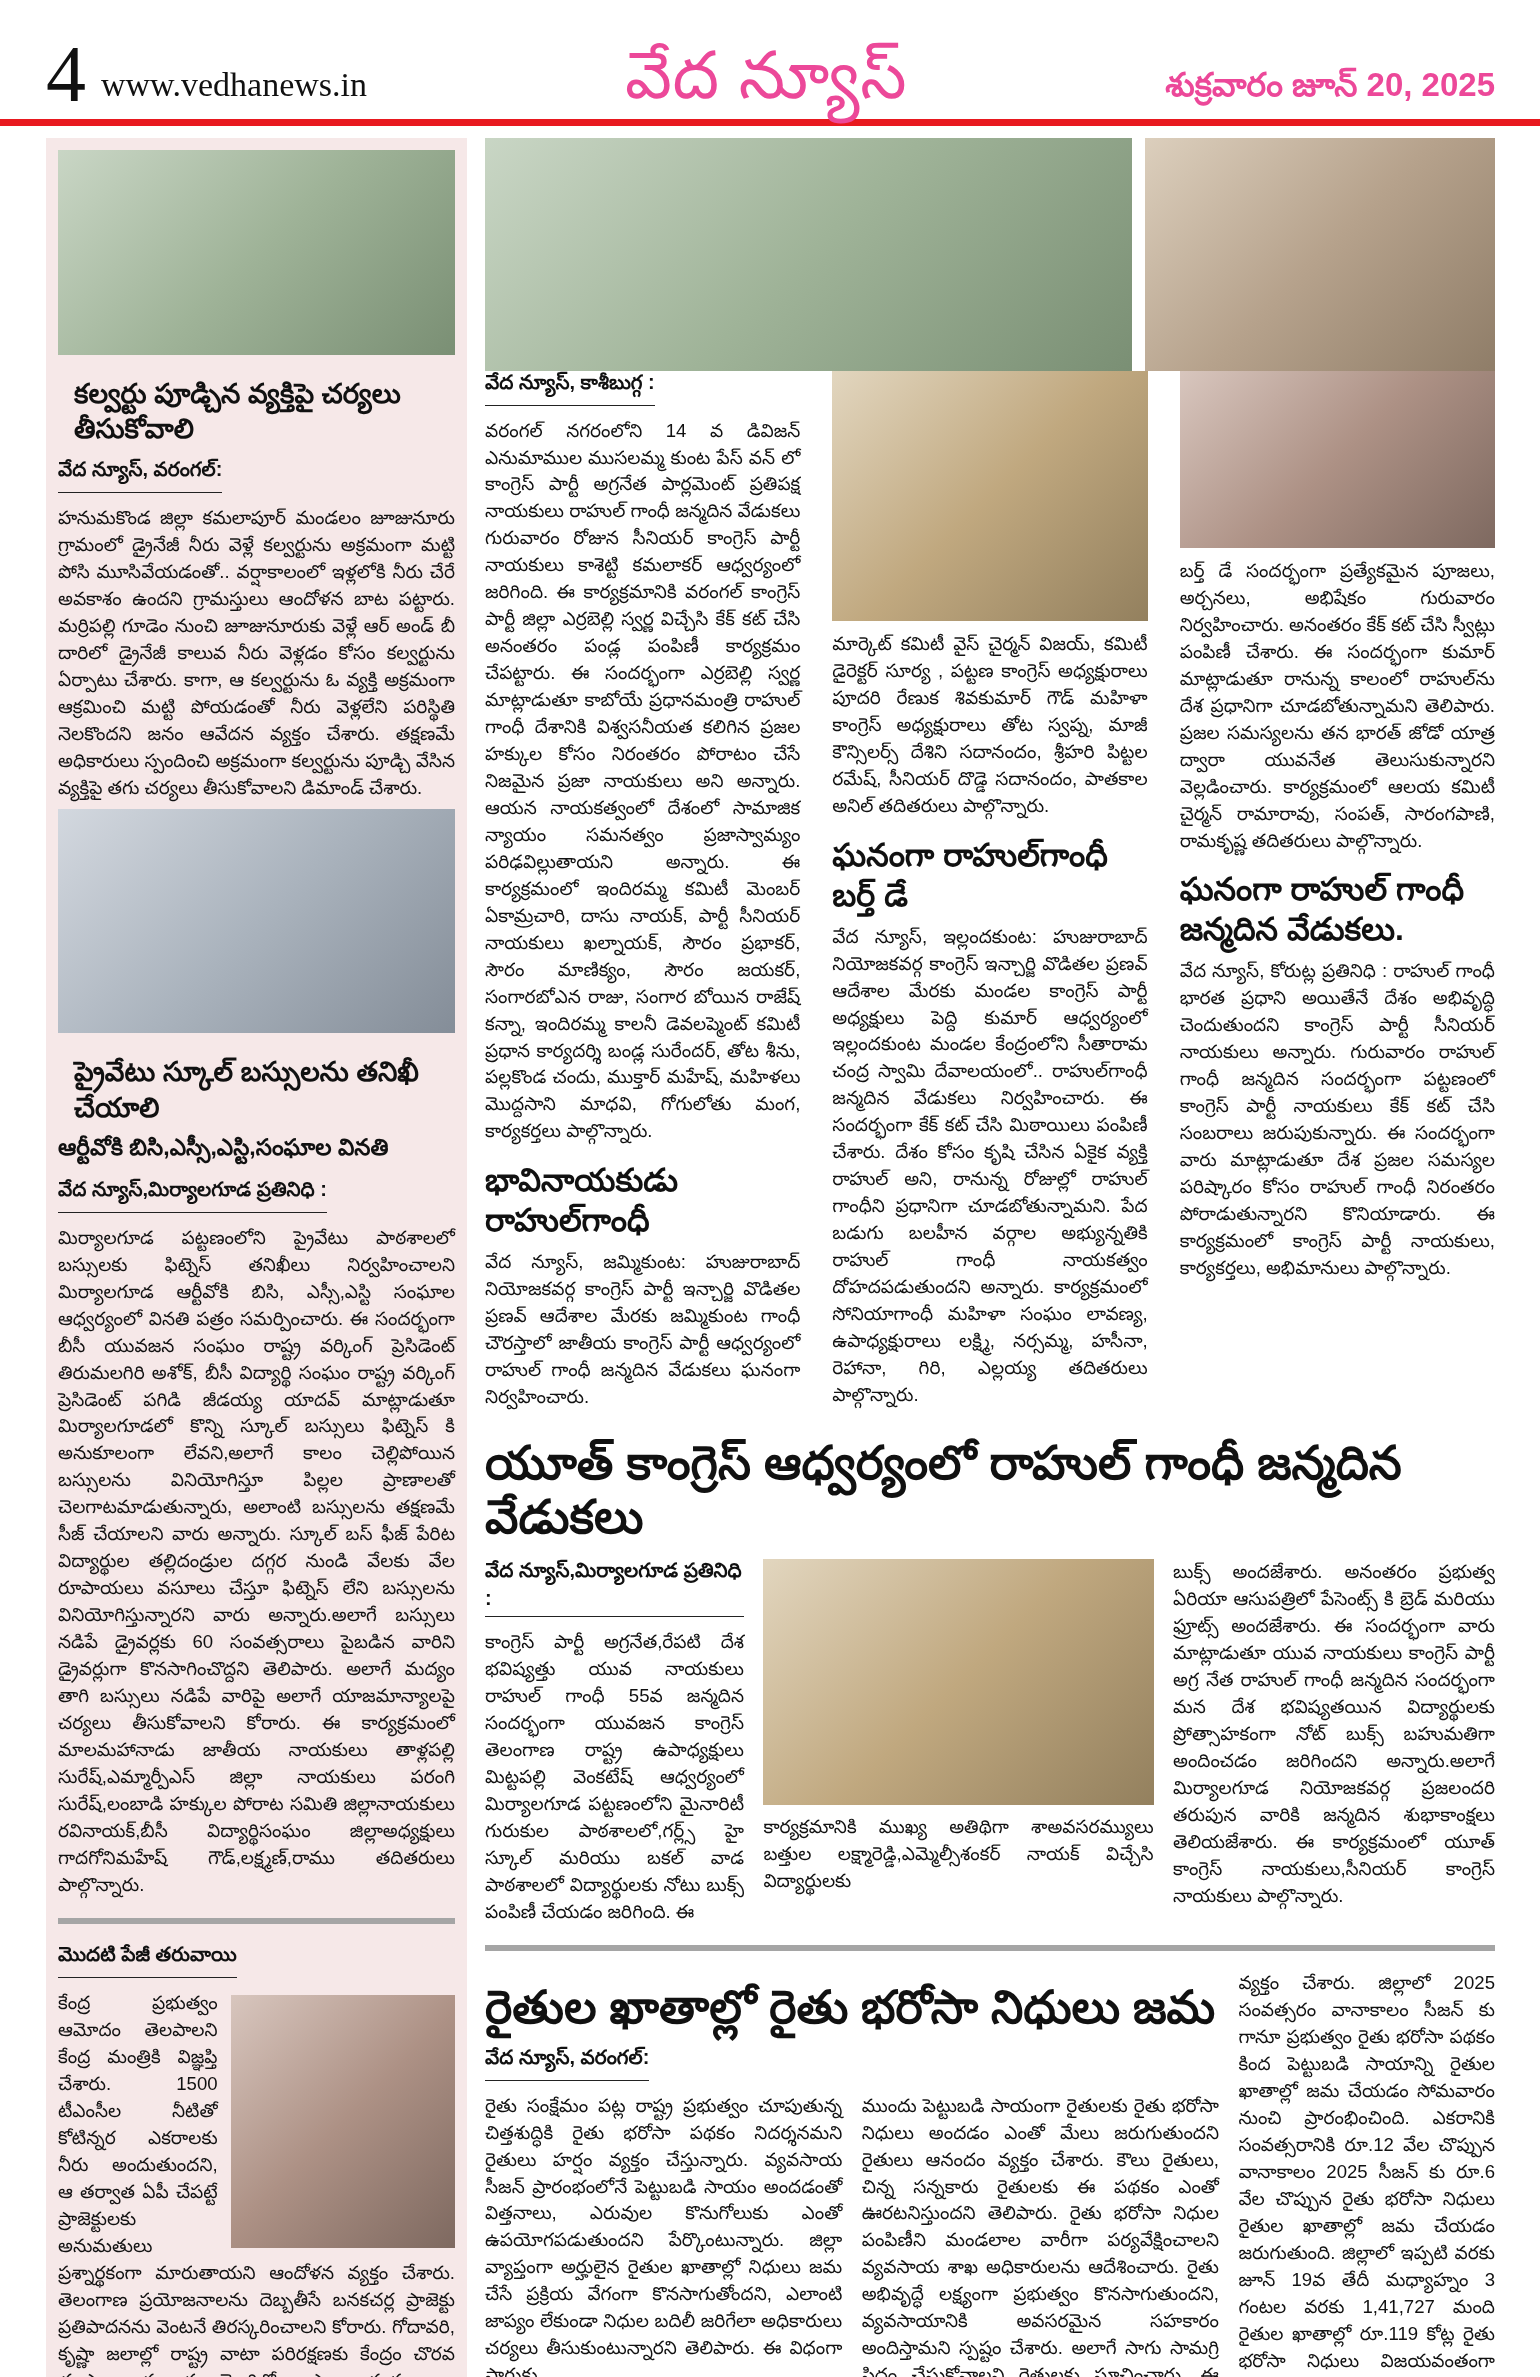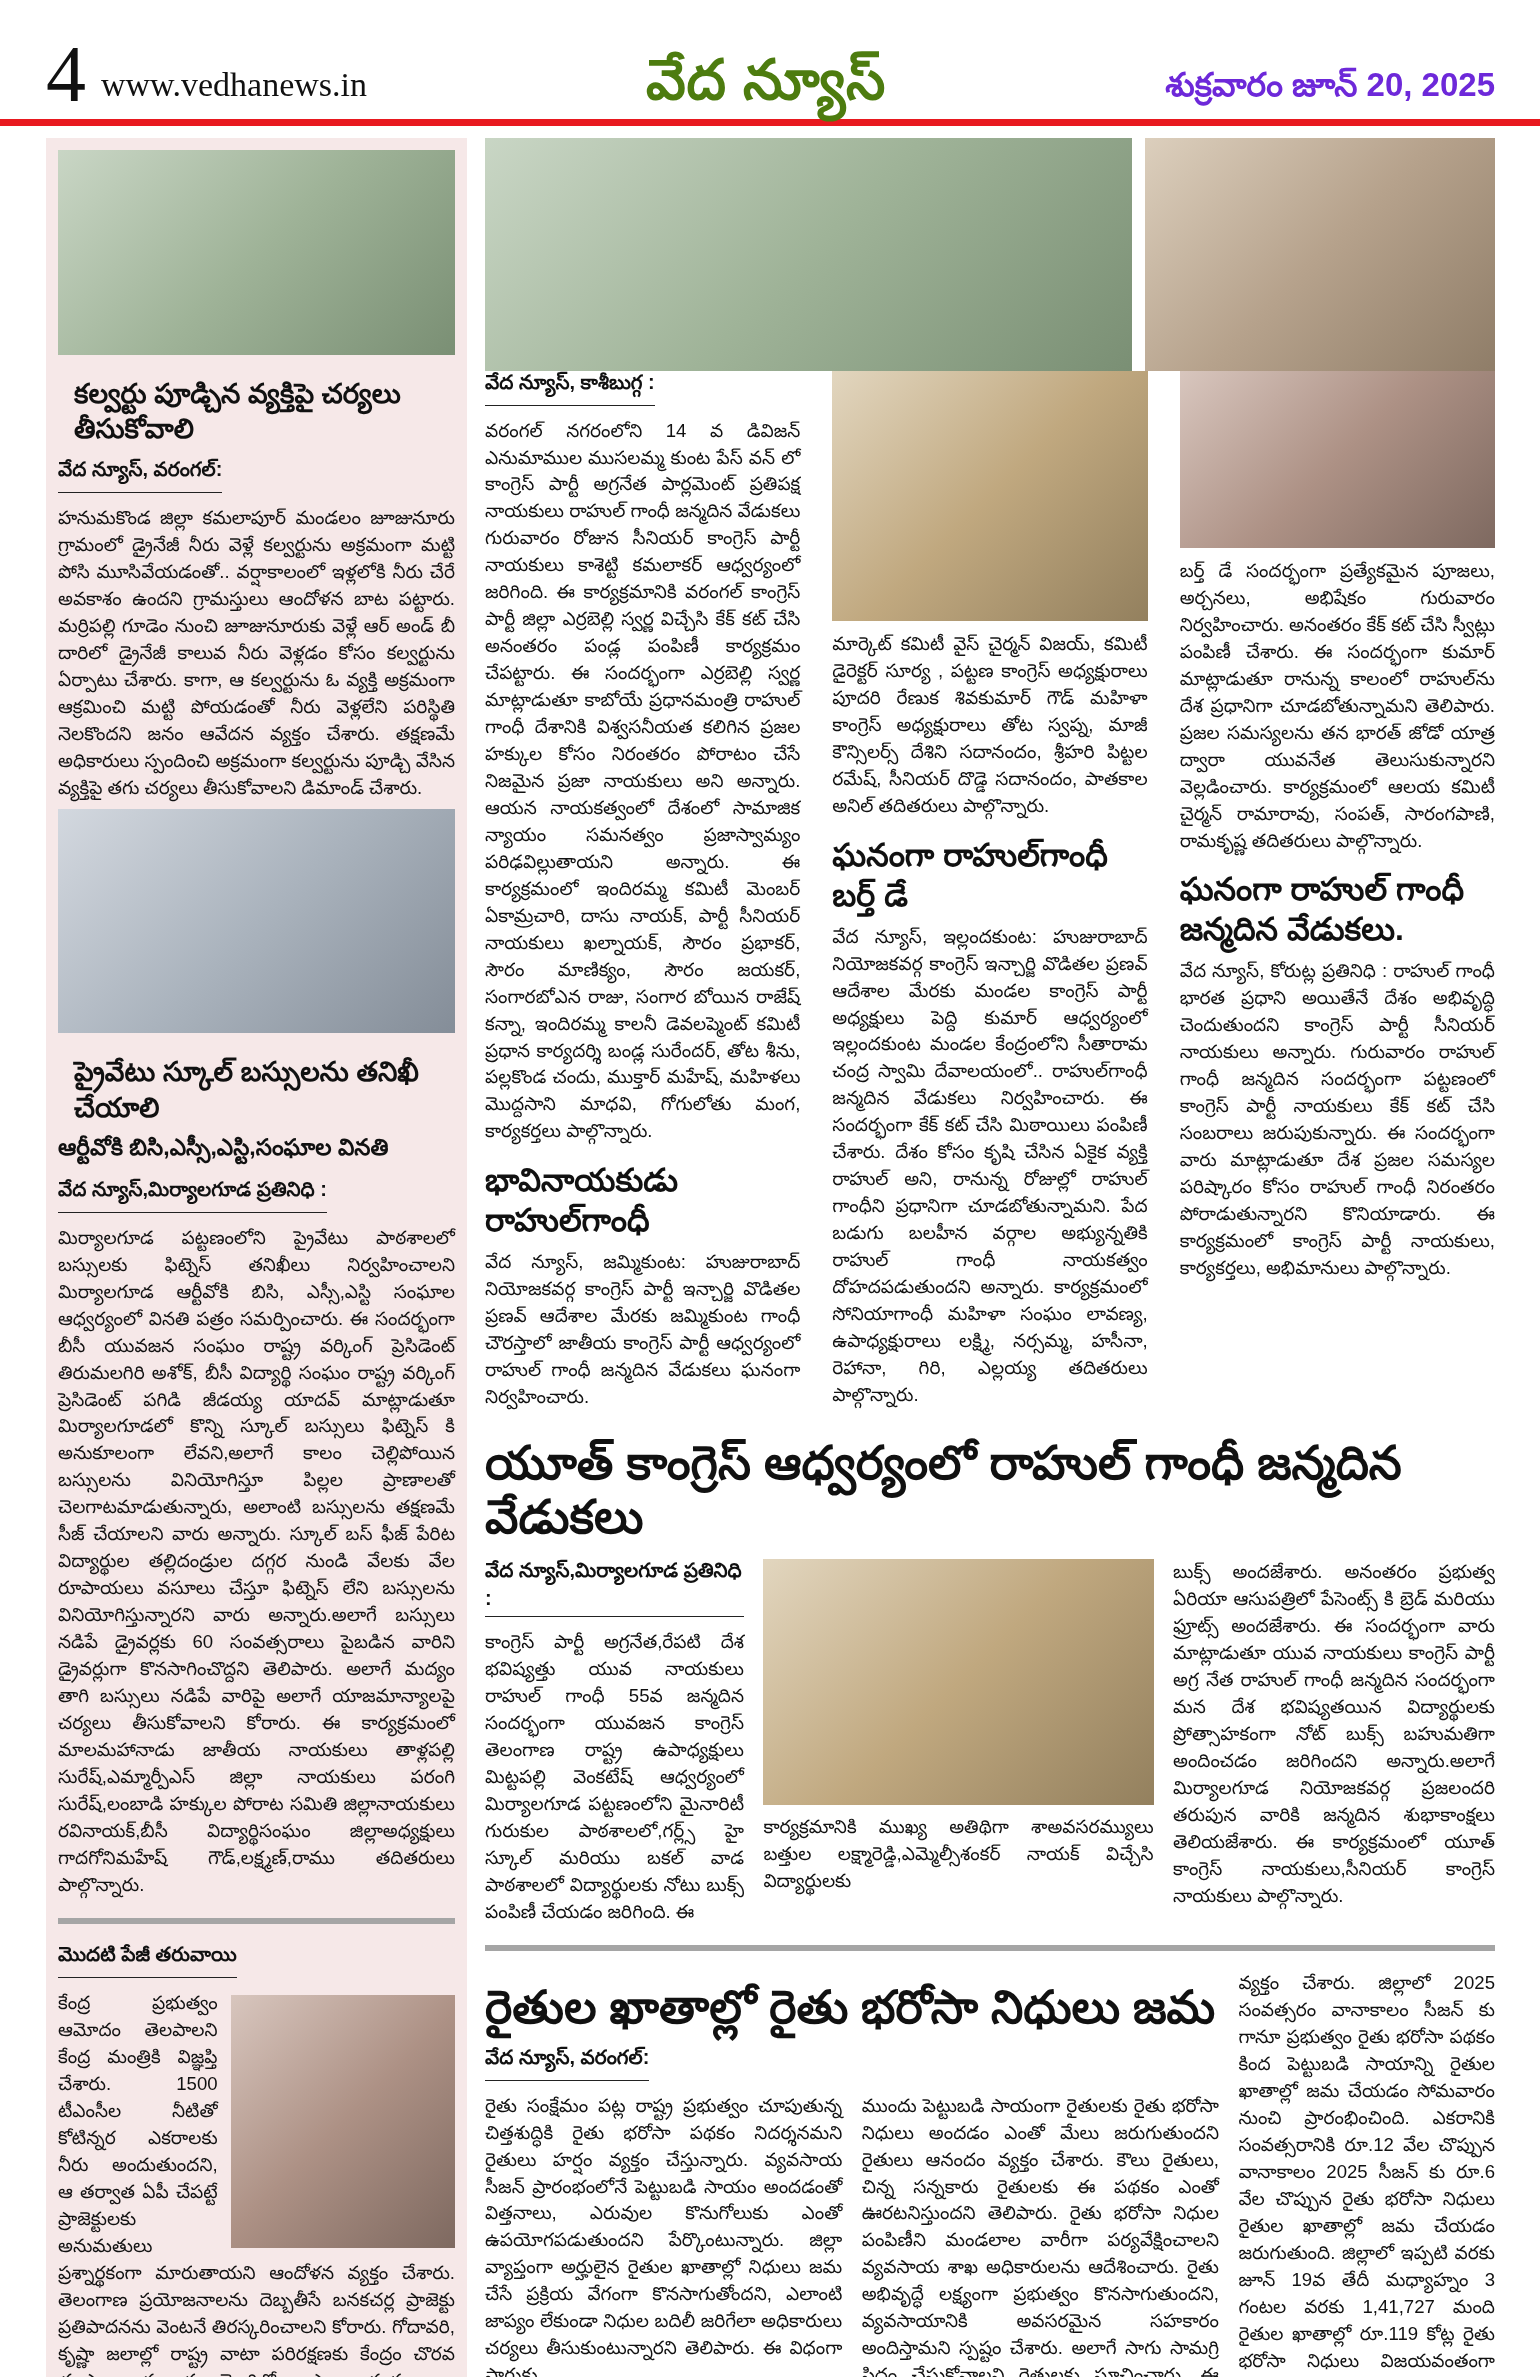--- a/index.html
+++ b/index.html
@@ -6,22 +6,22 @@
   html,body{margin:0;padding:0;background:#ffffff;}
   .page{width:1541px;min-height:2377px;margin:0 auto;background:#fff;color:#111;
         font-family:"Liberation Sans","DejaVu Sans",sans-serif;box-sizing:border-box;}
   *{box-sizing:border-box;}
 
   
   .header{display:flex;align-items:flex-end;justify-content:space-between;padding:43px 46px 6px;}
   .brand-left{display:flex;align-items:flex-end;gap:15px;}
   .page-number{font-family:"Liberation Serif","DejaVu Serif",serif;font-size:80px;line-height:.78;font-weight:400;}
   .website{font-family:"Liberation Serif","DejaVu Serif",serif;font-size:34px;line-height:1;padding-bottom:3px;}
-  .masthead{font-size:56px;font-weight:700;color:#4d7c0f;line-height:.9;letter-spacing:0.7px;}
-  .issue-date{font-size:33px;font-weight:700;color:#6d28d9;line-height:1;padding-bottom:4.5px;}
+  .masthead{font-size:66px;font-weight:400;color:#ec4899;line-height:.9;letter-spacing:0.7px;}
+  .issue-date{font-size:33px;font-weight:700;color:#ec4899;line-height:1;padding-bottom:4.5px;}
   .red-rule{height:6.7px;background:#e8191f;margin:7.5px 0 12px;}
 
   
   .content{display:flex;gap:18px;padding:0 46px;}
   .left-col{width:421px;flex:none;background:#f6e8e8;padding:12px 12px 19.4px;}
   .main-col{flex:1;min-width:0;}
 
   
   .photo{background:linear-gradient(135deg,#cfd6cc 0%,#a8b2a4 45%,#8b958a 100%);width:100%;}
   .photo--warm{background:linear-gradient(135deg,#dccfbd 0%,#b6a28c 50%,#8f7d68 100%);}

